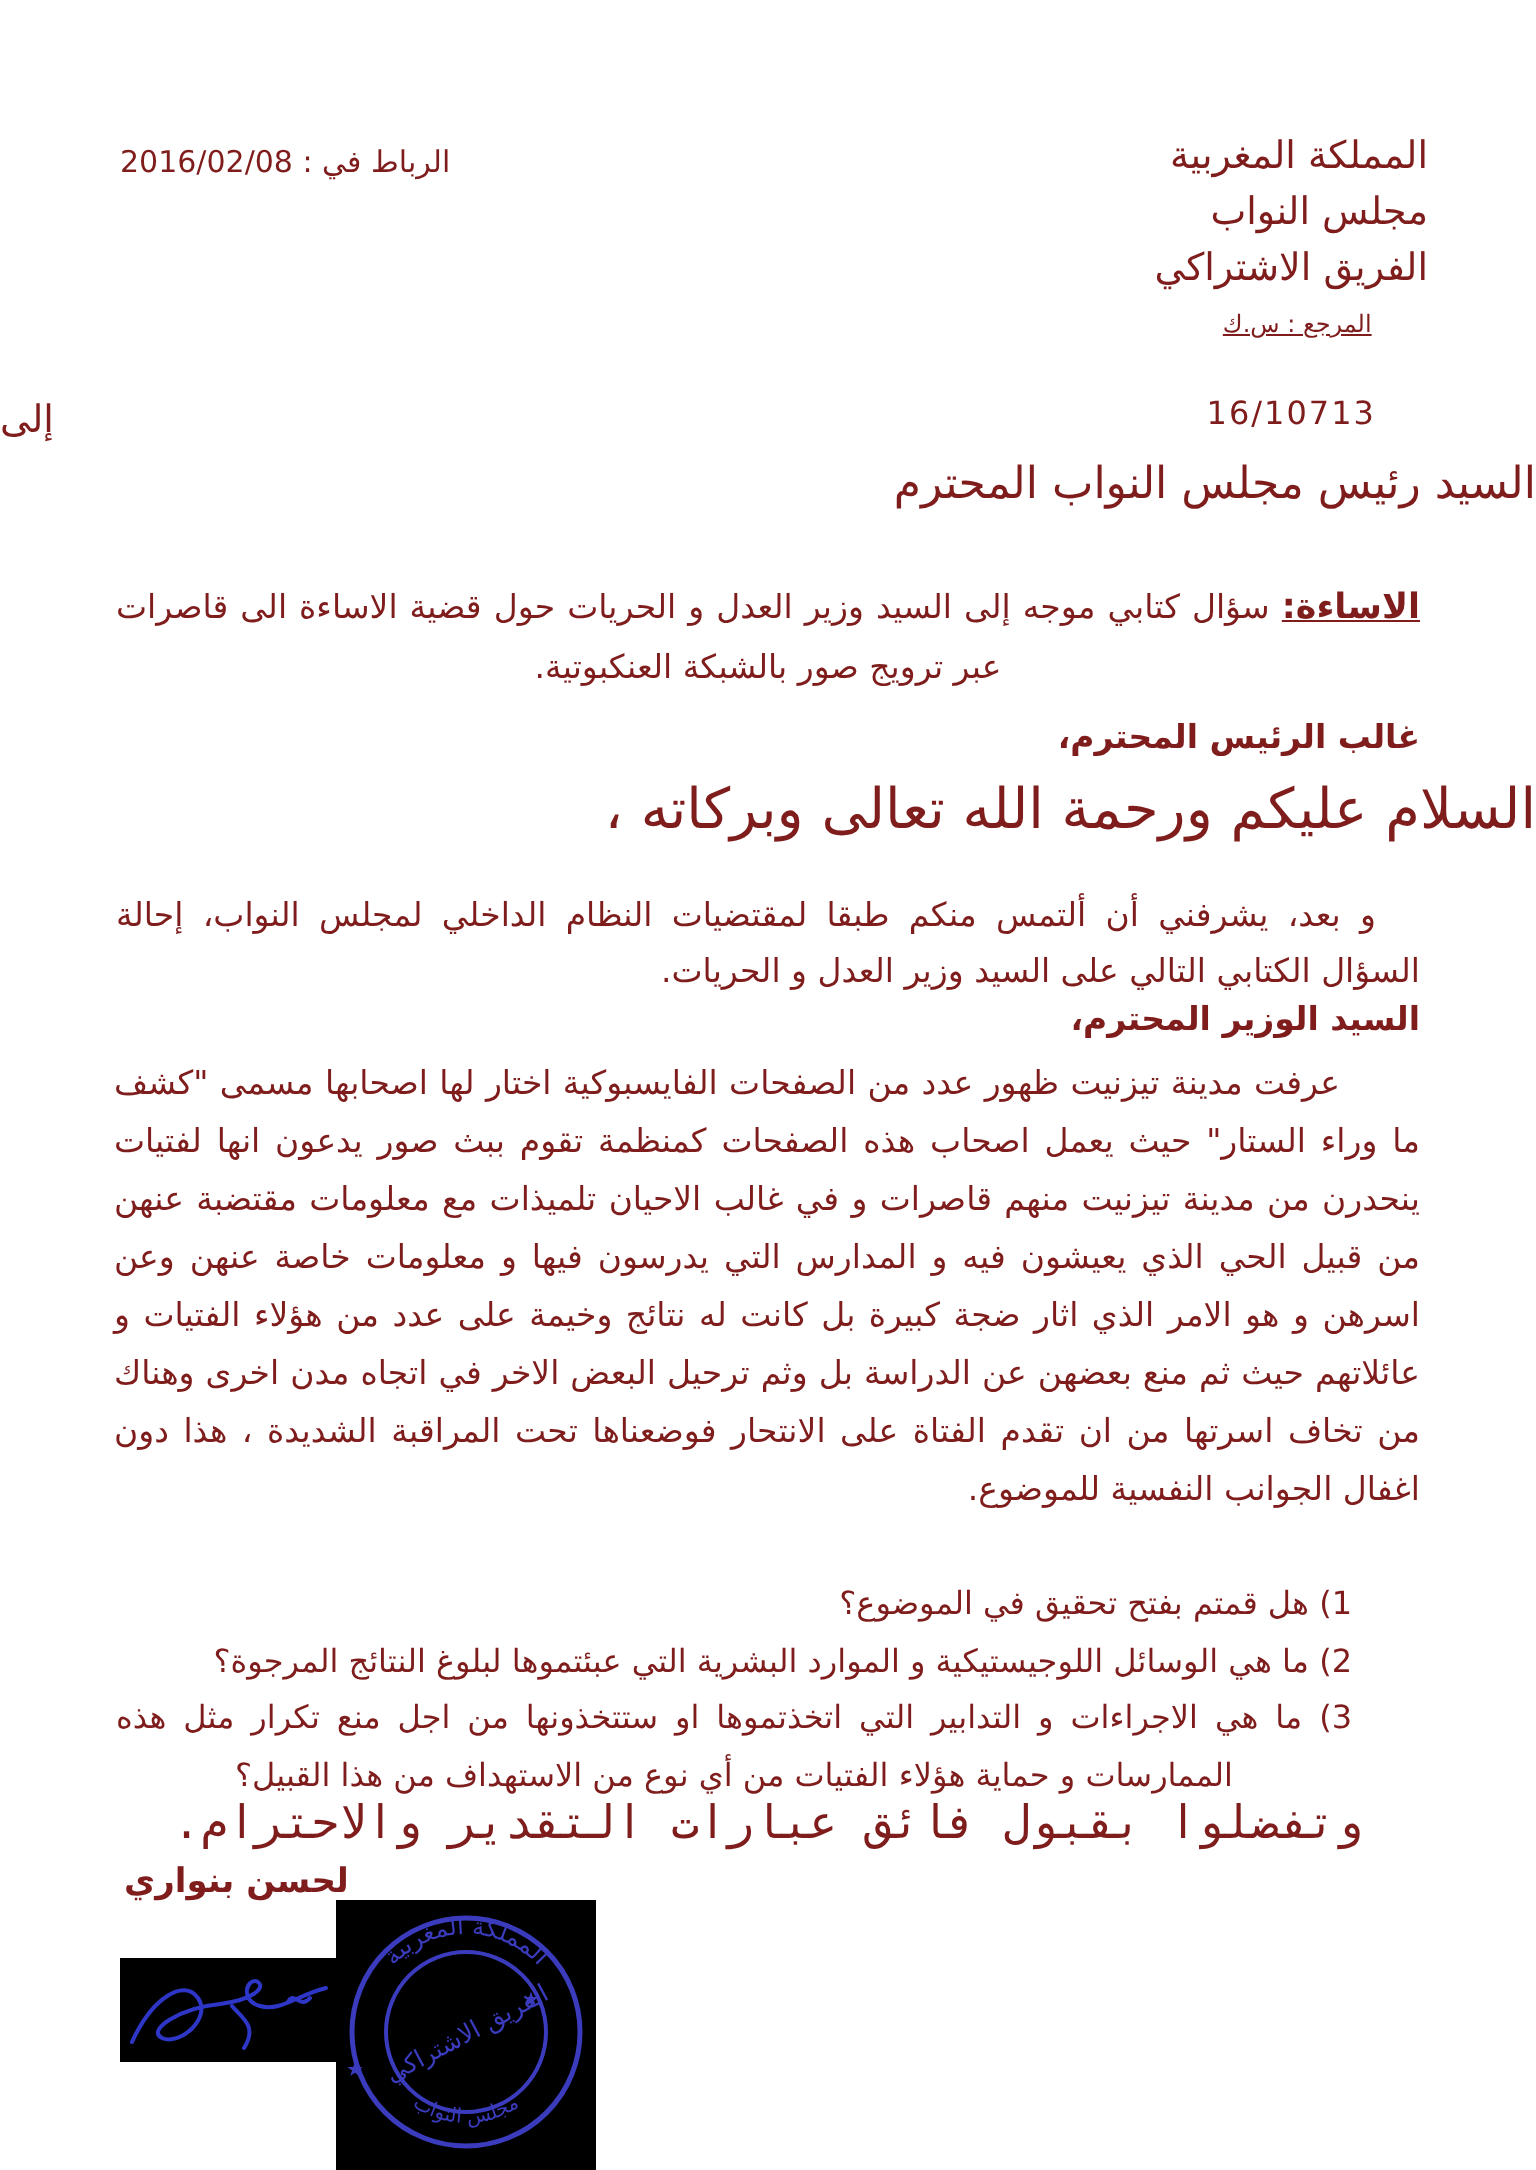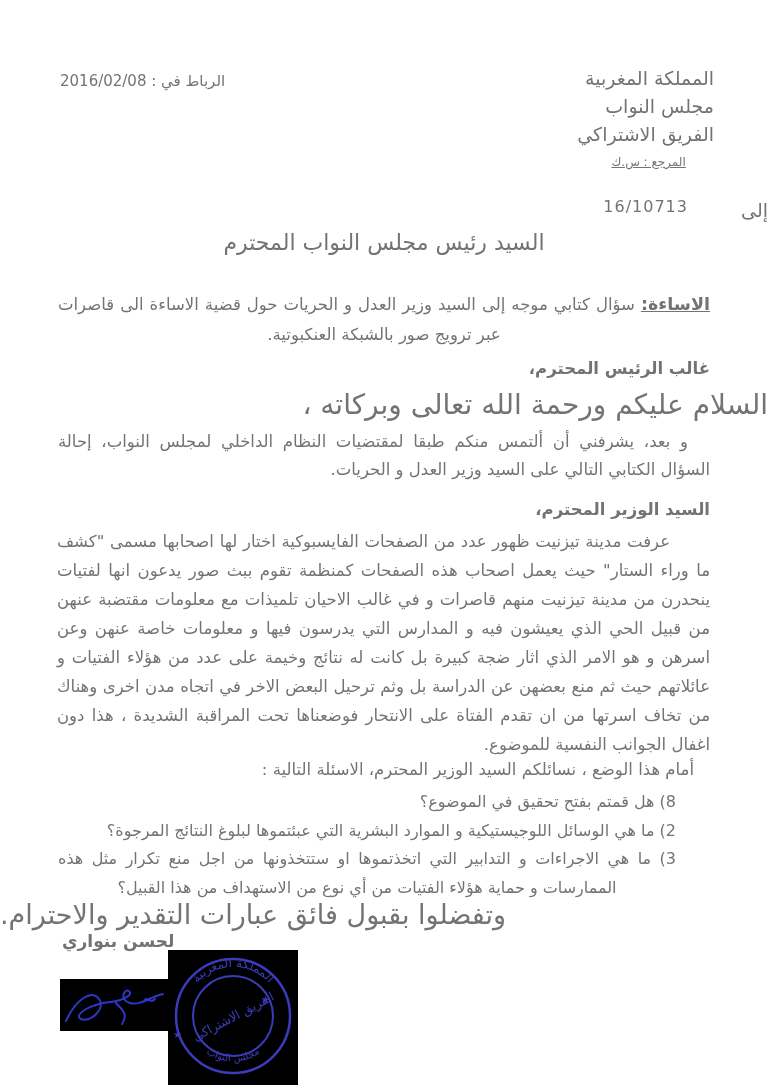--- a/index.html
+++ b/index.html
@@ -1,53 +1,53 @@
 <!DOCTYPE html>
 <html lang="ar" dir="rtl"><head>
 <meta charset="utf-8">
 <style>
   * { margin:0; padding:0; box-sizing:border-box; }
   html,body { background:#ffffff; }
   .page {
     position:relative; width:768px; height:1085px; margin:0 auto;
-    background:#ffffff; color:#737373;
+    background:#ffffff; color:#7f1d1d;
     font-family:"DejaVu Sans", sans-serif;
     direction:rtl; overflow:hidden;
   }
   .abs { position:absolute; }
 
   .date-line { top:72px; left:60px; font-size:15px; letter-spacing:0.5px; }
 
   .letterhead { top:64px; right:54px; text-align:right; }
   .lh-main { font-size:19px; line-height:28px; }
   .lh-ref { font-size:12px; margin-top:7px; padding-left:6px; text-align:center;text-decoration:underline; }
   .lh-refnum { font-size:16px; text-align:center; letter-spacing:1px; direction:ltr;margin-top:28px; }
 
-  .to-word { top:199px; right:0; width:100%; text-align:right; font-size:19px;padding-left:48px; }
-  .recipient { top:230px; right:0; width:100%; text-align:center; font-size:22px; }
+  .to-word { top:199px; right:0; width:100%; text-align:left; font-size:19px; }
+  .recipient { top:230px; right:0; width:100%; text-align:right; font-size:22px; }
 
   .subject { top:289px; right:58px; width:652px; font-size:16.5px; line-height:30px;
              text-align:justify; text-align-last:center; }
   .subject-label { font-weight:bold; text-decoration:underline; font-size:17.5px; }
 
   .president-heading { top:359px; right:58px; font-weight:bold; font-size:16.5px; }
   .greeting { top:388px; right:0; width:100%; text-align:right; font-size:28px; }
-  .intro { top:428px; right:58px; width:652px; font-size:16.5px; line-height:28px;
+  .intro { top:444px; right:58px; width:652px; font-size:16.5px; line-height:28px;
            text-align:justify; text-indent:22px; }
 
   .minister-heading { top:500px; right:58px; font-weight:bold; font-size:16.5px; }
   .body-par { top:527px; right:58px; width:653px; font-size:16.5px; line-height:29px;
               text-align:justify; text-indent:40px; }
 
   .q-intro { top:760px; right:58px; width:652px; font-size:16.5px; text-align:right; padding-right:16px; }
   .questions { top:788px; right:58px; width:652px; font-size:16px; line-height:28.5px; }
   .question { text-align:right; padding-right:34px; }
   .question:nth-child(3) { text-align:justify; text-align-last:center; }
 
-  .closing { top:899px; right:0; width:100%; text-align:left; font-size:27px; }
+  .closing { top:899px; right:0; width:100%; text-align:center; font-size:23px;font-family:Liberation Mono, monospace; }
   .signer-name { top:931px; left:62px; font-weight:bold; font-size:17px; }
 
   .signature-svg { left:60px; top:979px; width:108px; height:52px; display:block; }
   .stamp-svg { left:168px; top:950px; width:130px; height:135px; display:block; }
   .stamp-arc { font-family:"DejaVu Sans", sans-serif; }
 </style>
 </head>
 <body>
 
 <div class="page">
@@ -67,23 +67,22 @@
 
   <p class="abs subject"><span class="subject-label">الاساءة:</span> <span>سؤال كتابي موجه إلى السيد وزير العدل و الحريات حول قضية الاساءة الى قاصرات عبر ترويج صور بالشبكة العنكبوتية.</span></p>
 
   <div class="abs president-heading">غالب الرئيس المحترم،</div>
   <div class="abs greeting">السلام عليكم ورحمة الله تعالى وبركاته ،</div>
   <p class="abs intro">و بعد، يشرفني أن ألتمس منكم طبقا لمقتضيات النظام الداخلي لمجلس النواب، إحالة السؤال الكتابي التالي على السيد وزير العدل و الحريات.</p>
 
   <div class="abs minister-heading">السيد الوزير المحترم،</div>
   <p class="abs body-par">عرفت مدينة تيزنيت ظهور عدد من الصفحات الفايسبوكية اختار لها اصحابها مسمى "كشف ما وراء الستار" حيث يعمل اصحاب هذه الصفحات كمنظمة تقوم ببث صور يدعون انها لفتيات ينحدرن من مدينة تيزنيت منهم قاصرات و في غالب الاحيان تلميذات مع معلومات مقتضبة عنهن من قبيل الحي الذي يعيشون فيه و المدارس التي يدرسون فيها و معلومات خاصة عنهن وعن اسرهن و هو الامر الذي اثار ضجة كبيرة بل كانت له نتائج وخيمة على عدد من هؤلاء الفتيات و عائلاتهم حيث ثم منع بعضهن عن الدراسة بل وثم ترحيل البعض الاخر في اتجاه مدن اخرى وهناك من تخاف اسرتها من ان تقدم الفتاة على الانتحار فوضعناها تحت المراقبة الشديدة ، هذا دون اغفال الجوانب النفسية للموضوع.</p>
 
-  <div class="abs q-intro">أمام هذا الوضع ، نسائلكم السيد الوزير المحترم، الاسئلة التالية :</div>
   <div class="abs questions">
-    <p class="question">8) هل قمتم بفتح تحقيق في الموضوع؟</p>
+    <p class="question">1) هل قمتم بفتح تحقيق في الموضوع؟</p>
     <p class="question">2) ما هي الوسائل اللوجيستيكية و الموارد البشرية التي عبئتموها لبلوغ النتائج المرجوة؟</p>
     <p class="question">3) ما هي الاجراءات و التدابير التي اتخذتموها او ستتخذونها من اجل منع تكرار مثل هذه الممارسات و حماية هؤلاء الفتيات من أي نوع من الاستهداف من هذا القبيل؟</p>
   </div>
 
   <div class="abs closing">وتفضلوا بقبول فائق عبارات التقدير والاحترام.</div>
   <div class="abs signer-name">لحسن بنواري</div>
 
   <svg class="abs signature-svg" viewBox="0 0 108 52" aria-hidden="true">
     <rect width="108" height="52" fill="#000000"></rect>
     <path d="M6,42 C16,20 32,10 39,20 C46,30 30,44 21,40 C13,36 30,25 50,23 C66,21 73,15 69,12 C64,9 59,21 70,24 C80,27 90,18 103,15 M56,24 C61,30 69,34 62,45 M84,22 C87,16 90,26 95,20" stroke="#2e36c8" stroke-width="2" fill="none" stroke-linecap="round"></path>

